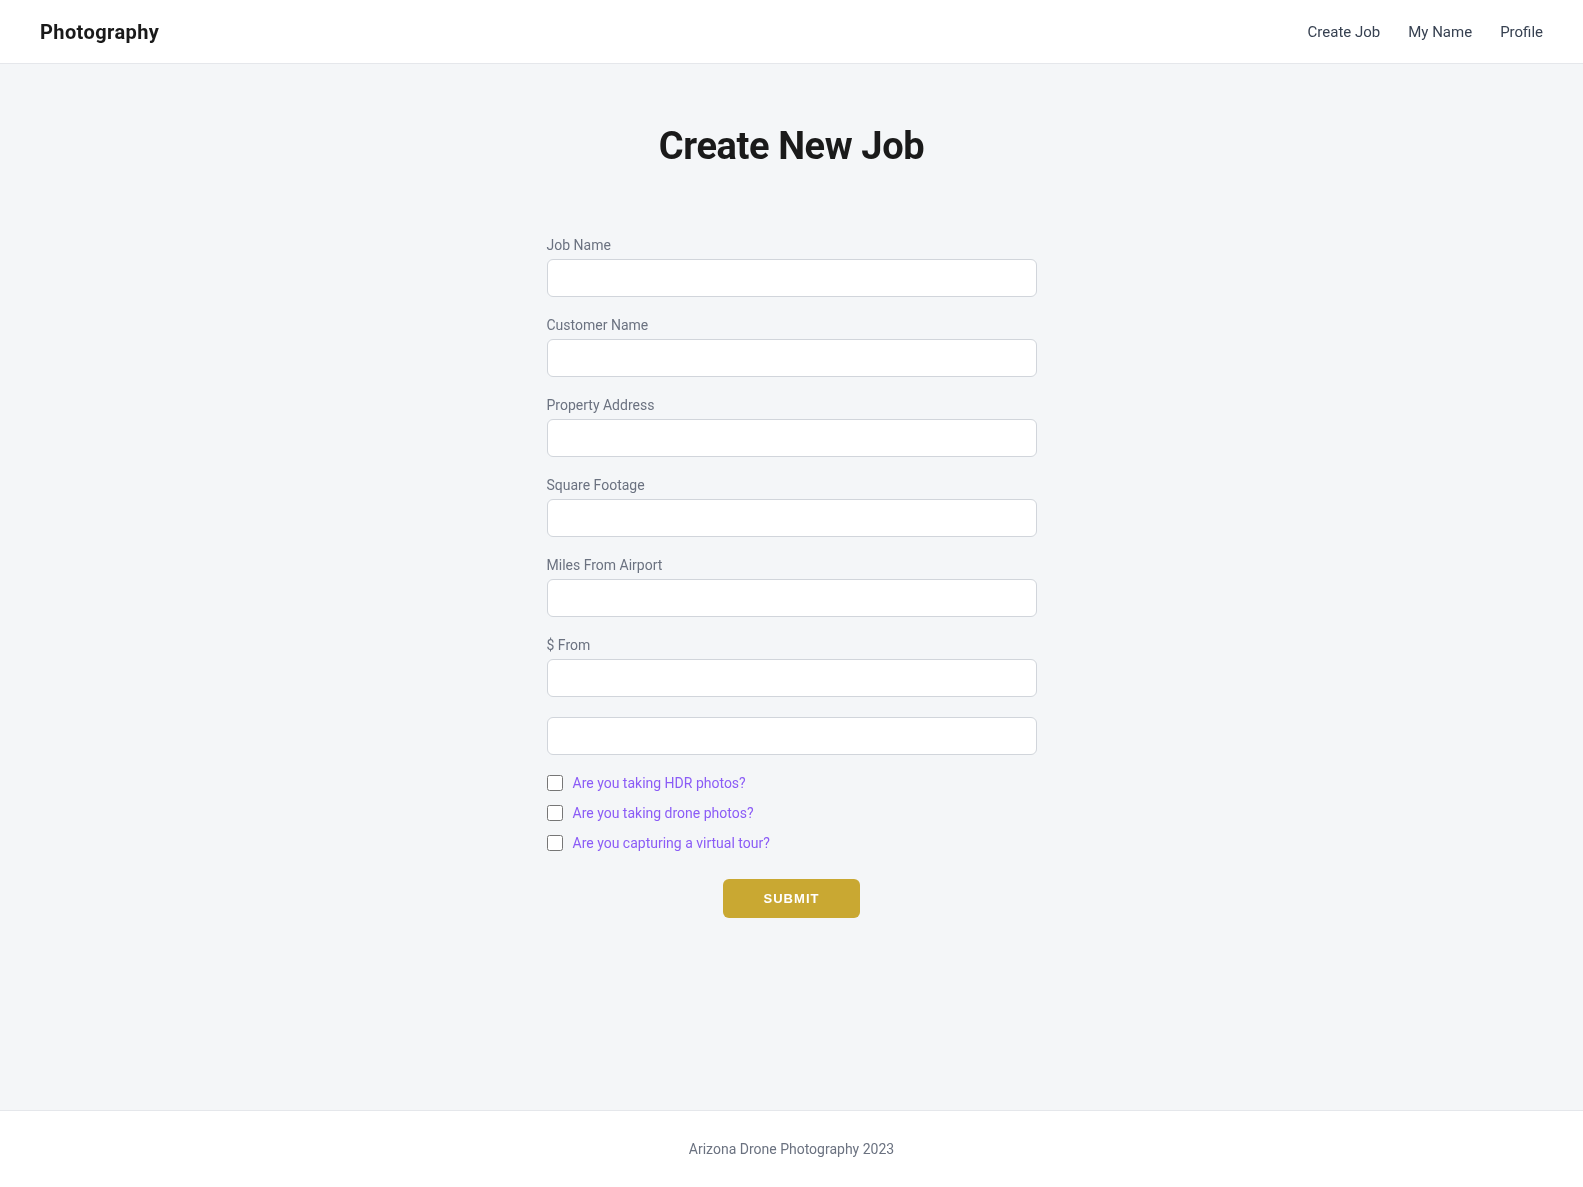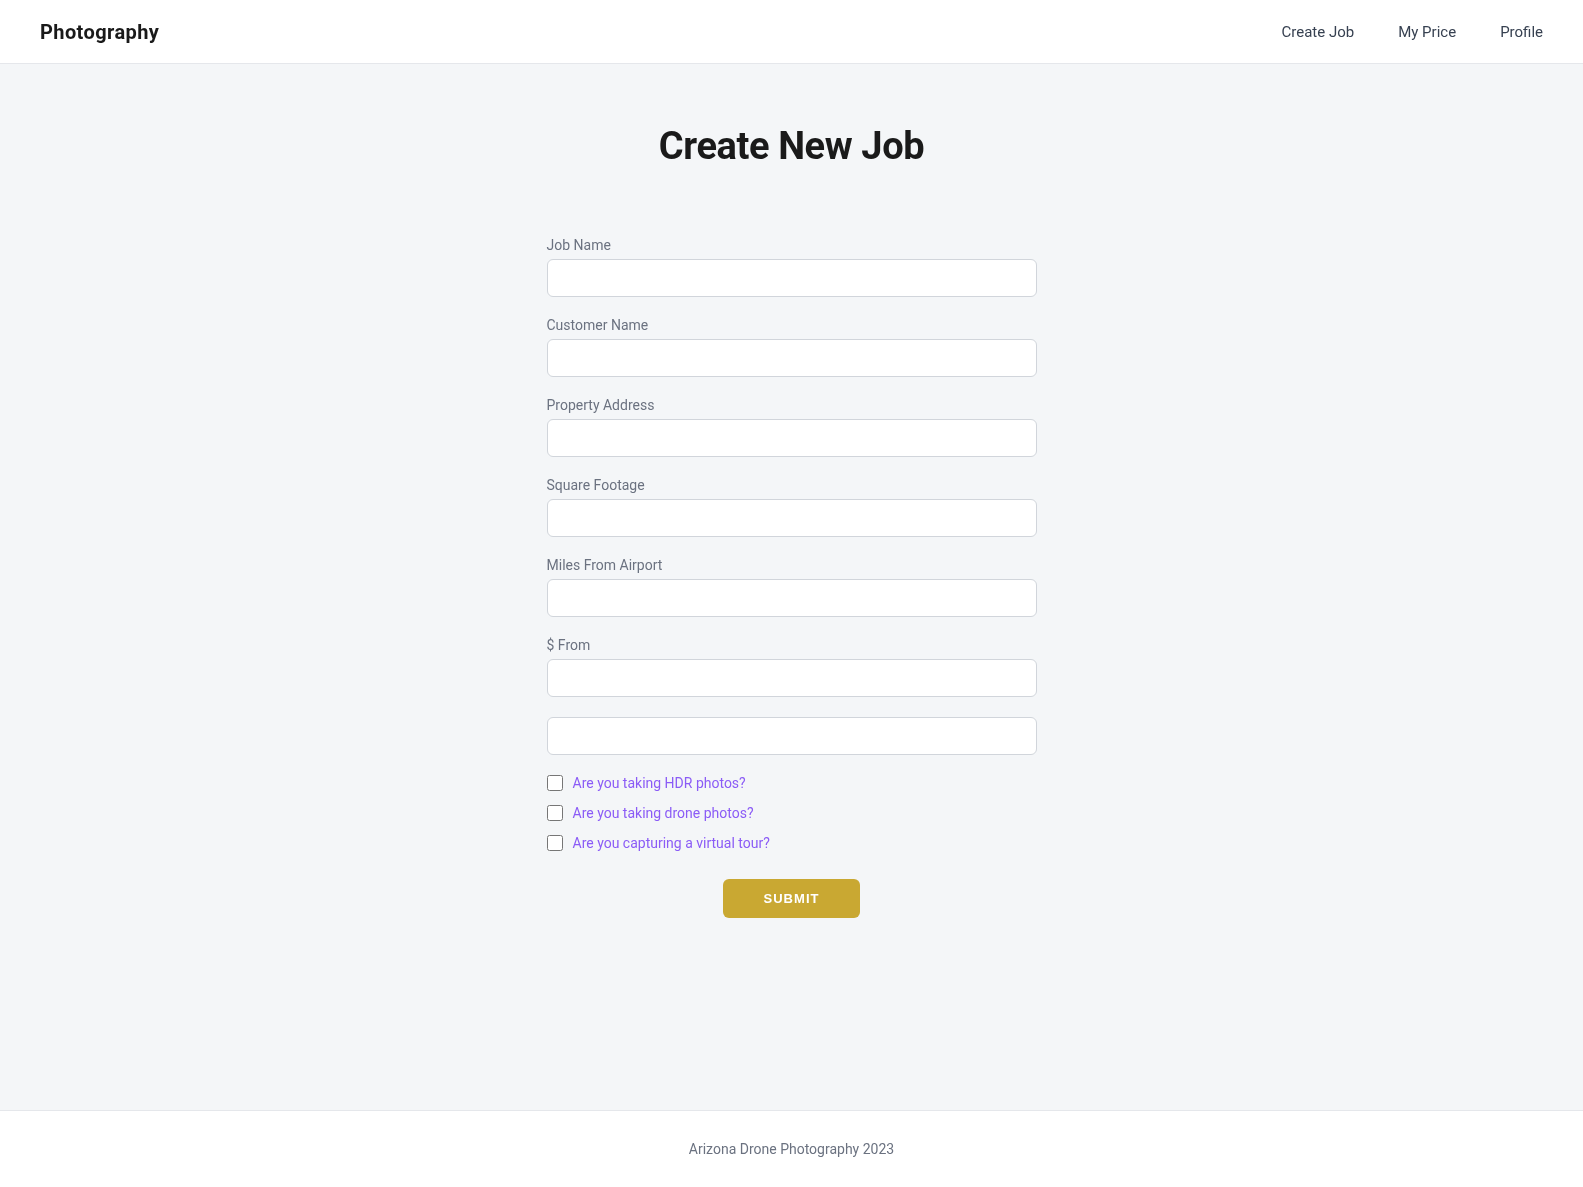--- a/index.html
+++ b/index.html
@@ -29,21 +29,21 @@
 
     .logo {
       font-size: 20px;
       font-weight: 700;
       color: #1a1a1a;
       letter-spacing: 0.02em;
     }
 
     nav {
       display: flex;
-      gap: 44px;
+      gap: 28px;
       align-items: center;
       margin-left: 32px;
     }
 
     nav a {
       text-decoration: none;
       color: #374151;
       font-size: 15px;
       font-weight: 400;
       cursor: pointer;
@@ -148,21 +148,21 @@
       font-size: 14px;
     }
   </style>
 </head>
 <body>
 
 <header>
   <span class="logo">Photography</span>
   <nav>
     <a>Create Job</a>
-    <a>My Price</a>
+    <a>My Name</a>
     <a>Profile</a>
   </nav>
 </header>
 
 <main>
   <h1>Create New Job</h1>
 
   <div class="form-container">
 
     <div class="form-group">

